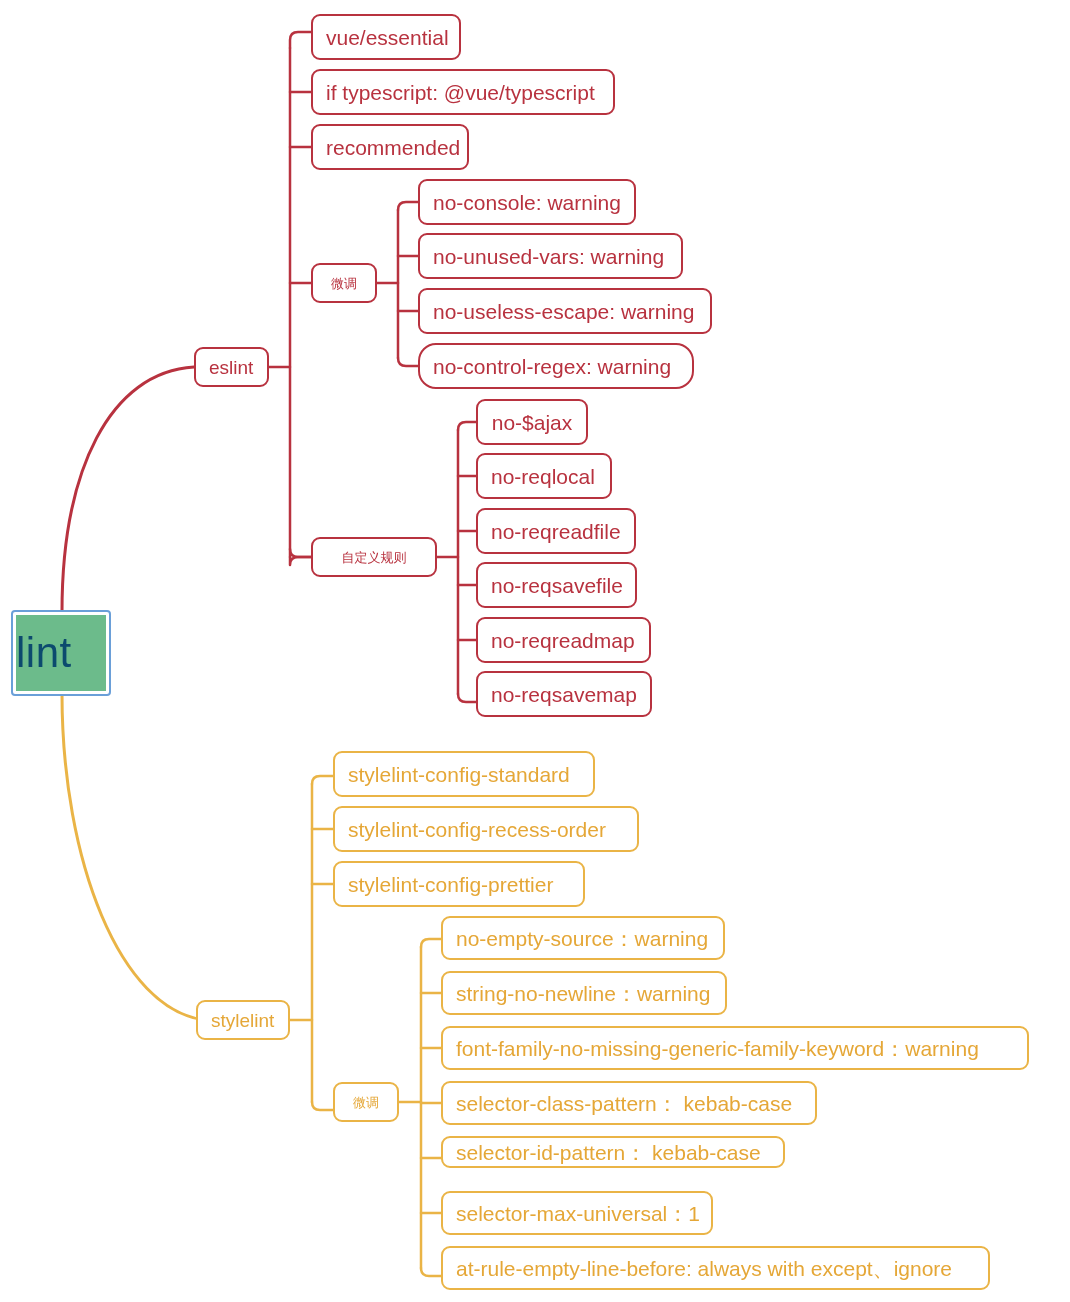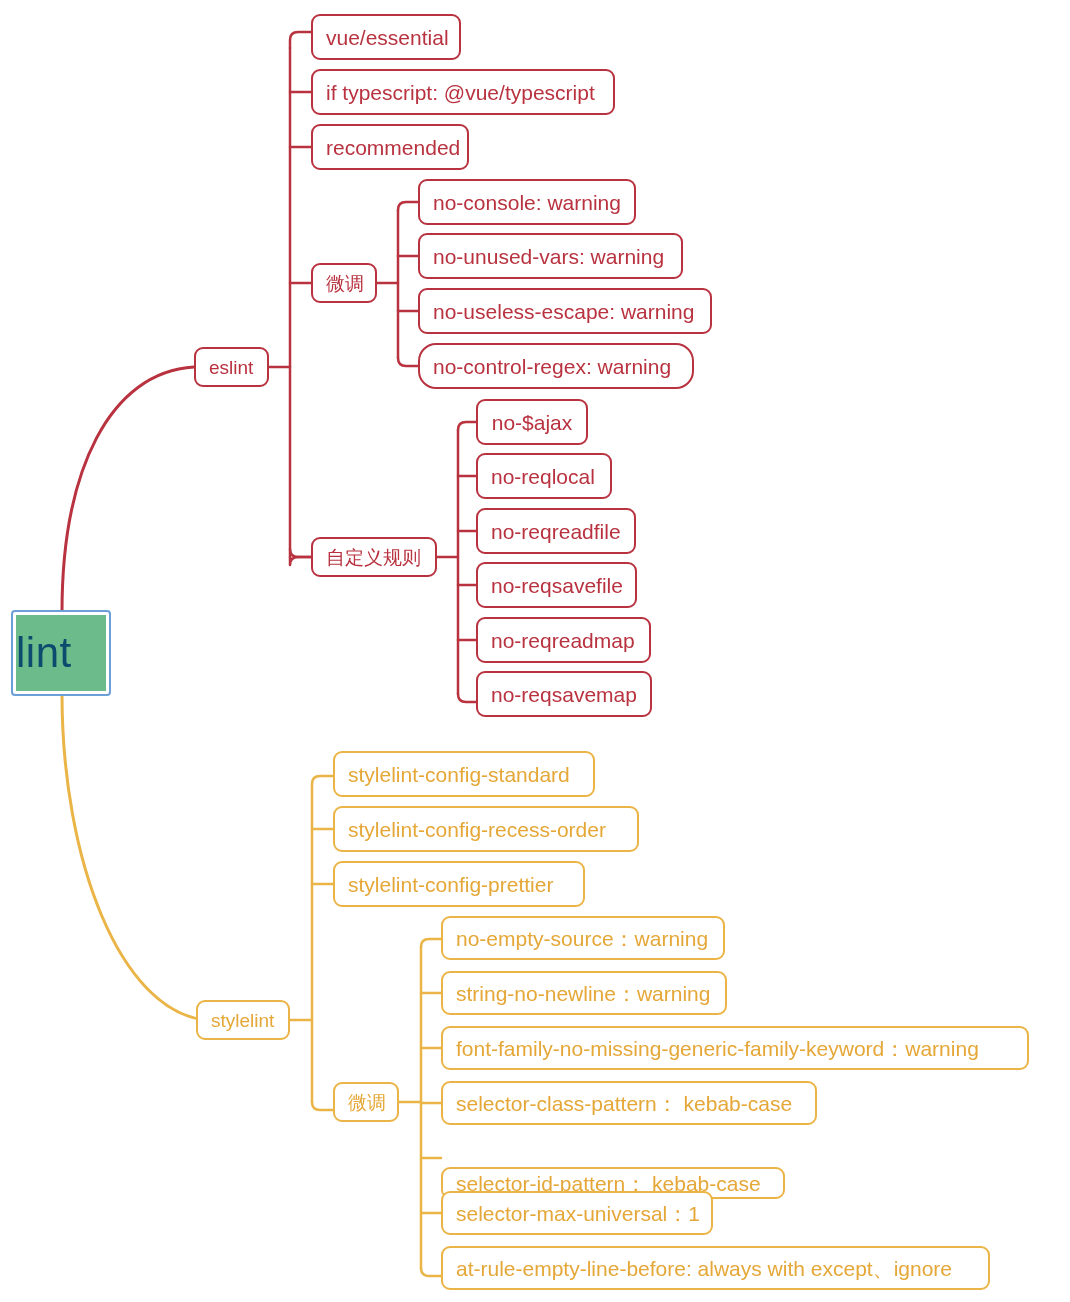--- a/index.html
+++ b/index.html
@@ -73,21 +73,21 @@
   .amber {
     border-color: #eab446;
     color: #e0a32f;
   }
   .amber .lbl {
     color: #e5a737;
   }
 
   .hub .lbl { font-size: 19px; }
   .leaf .lbl { font-size: 21px; }
-  .cjk .lbl { font-size: 19px; }
+  .cjk .lbl { font-size: 13px; text-align: center; }
 
   .node.pad {
     padding-left: 13px;
     padding-right: 13px;
   }
   .node.center {
     justify-content: center;
   }
 </style>
 </head>
@@ -237,21 +237,21 @@
   </div>
   <div class="node amber leaf pad" style="left:441px; top:971px; width:286px; height:44px;">
     <span class="lbl">string-no-newline：warning</span>
   </div>
   <div class="node amber leaf pad" style="left:441px; top:1026px; width:588px; height:44px;">
     <span class="lbl">font-family-no-missing-generic-family-keyword：warning</span>
   </div>
   <div class="node amber leaf pad" style="left:441px; top:1081px; width:376px; height:44px;">
     <span class="lbl">selector-class-pattern： kebab-case</span>
   </div>
-  <div class="node amber leaf pad" style="left:441px; top:1167px; width:344px; height:32px;">
+  <div class="node amber leaf pad" style="left:441px; top:1136px; width:344px; height:32px;">
     <span class="lbl">selector-id-pattern： kebab-case</span>
   </div>
   <div class="node amber leaf pad" style="left:441px; top:1191px; width:272px; height:44px;">
     <span class="lbl">selector-max-universal：1</span>
   </div>
   <div class="node amber leaf pad" style="left:441px; top:1246px; width:549px; height:44px;">
     <span class="lbl">at-rule-empty-line-before: always with except、ignore</span>
   </div>
 
 </div>

